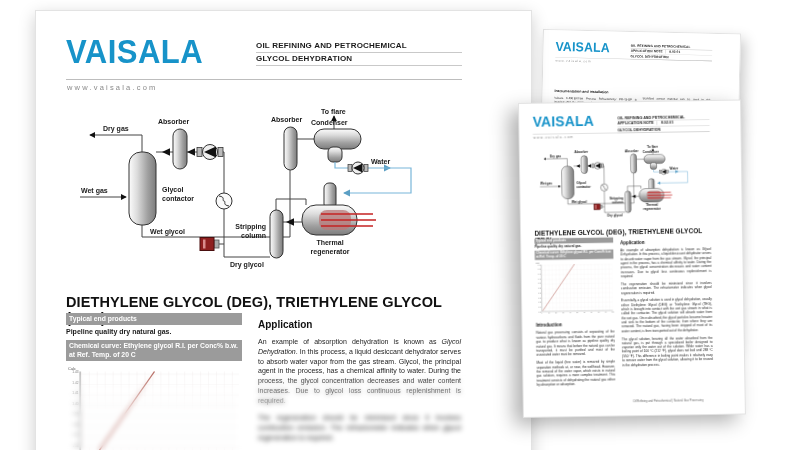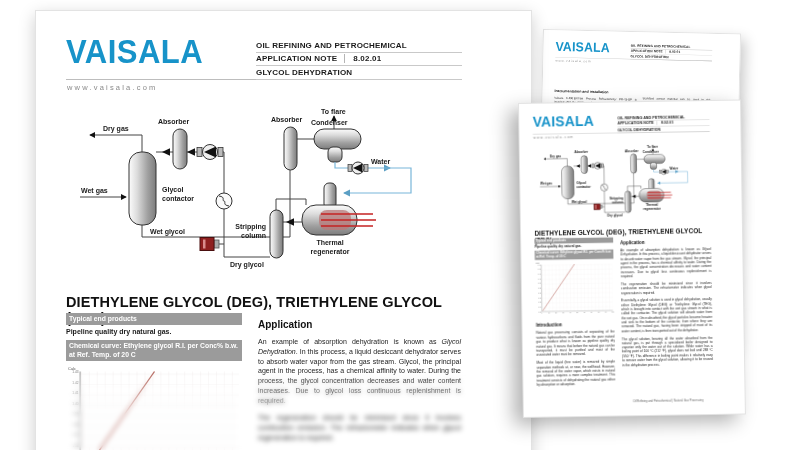--- a/index.html
+++ b/index.html
@@ -65,21 +65,20 @@
 
 <div class="page page--main">
   <div class="sheet">
 
     <div class="sheet-header">
       <div class="logo">VAISALA</div>
       <div class="www-rule"></div>
       <div class="www">www.vaisala.com</div>
       <div class="hdr-right">
         <div class="hdr-row">OIL REFINING AND PETROCHEMICAL</div>
-        <div class="hdr-row"><span>APPLICATION NOTE</span><span class="hdr-num">8.02.01</span></div>
         <div class="hdr-row">GLYCOL DEHYDRATION</div>
       </div>
     </div>
 
     <svg class="diagram" viewBox="0 0 442 190">
       <defs>
         <linearGradient id="cylH" x1="0" y1="0" x2="1" y2="0">
           <stop offset="0" stop-color="#fcfcfc"></stop>
             <stop offset=".3" stop-color="#dcdcdc"></stop>
           <stop offset=".7" stop-color="#9f9f9f"></stop>

